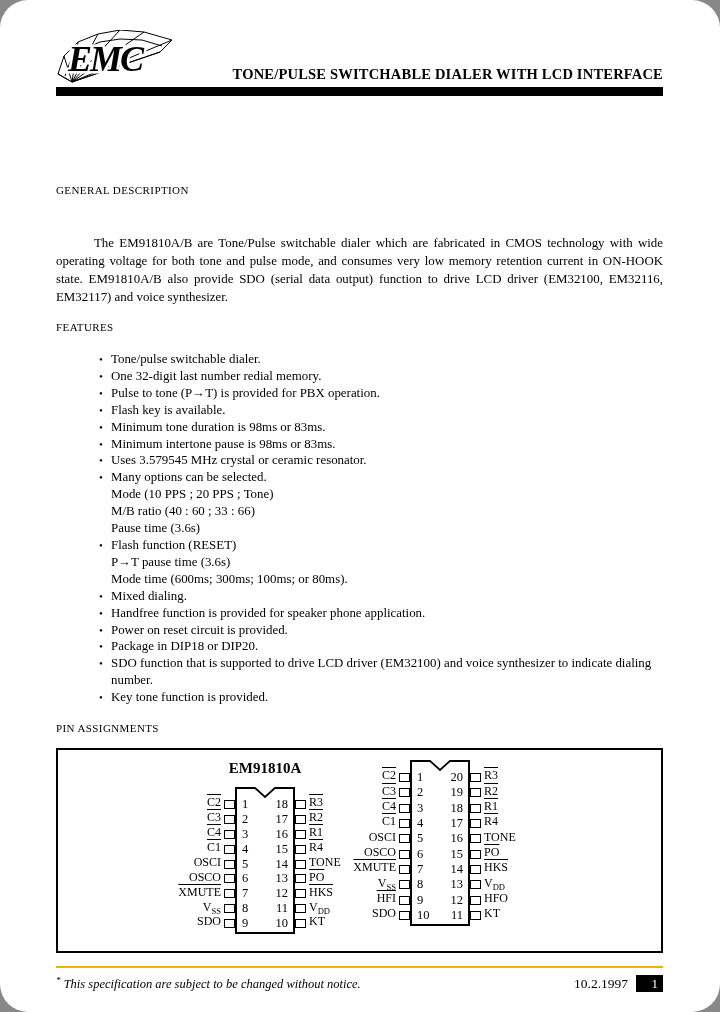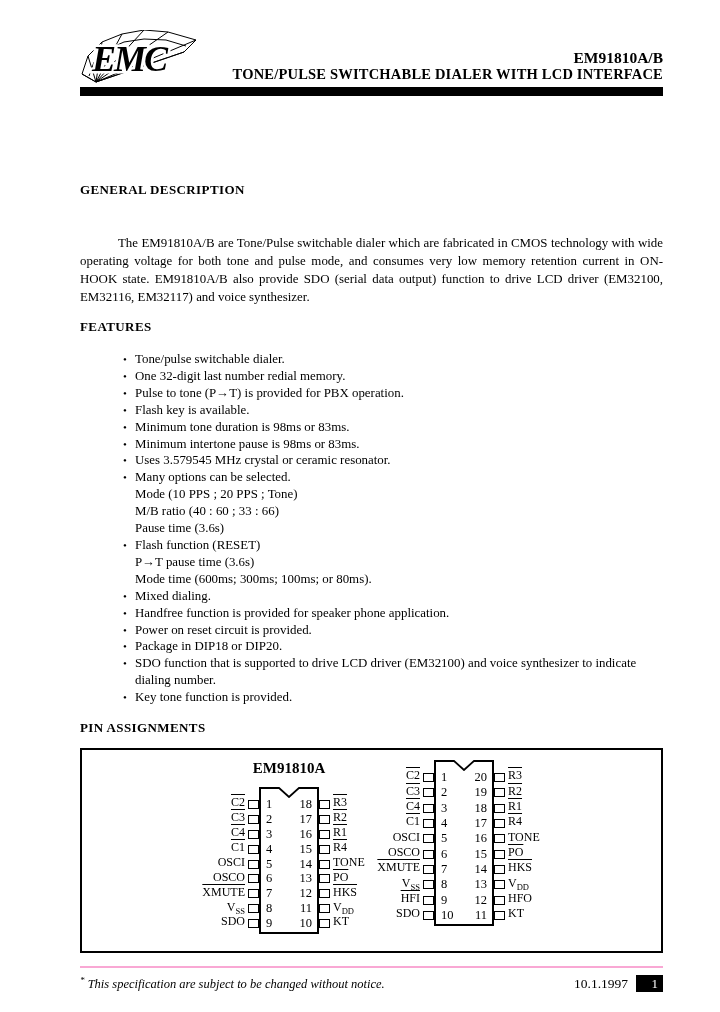--- a/index.html
+++ b/index.html
@@ -4,33 +4,34 @@
 <style>
   * { margin:0; padding:0; box-sizing:border-box; }
   html,body { background:#888; }
   .page {
     position:relative;
     width:720px; height:1012px;
     margin:0 auto;
     background:#fff;
     color:#000;
     font-family:"Liberation Serif", serif;
-    padding:28px 57px 0 80px;
+    padding:28px 57px 0 56px;
     overflow:hidden;
+    border-radius:28px;
   }
   
   .header { display:flex; justify-content:space-between; align-items:flex-end; height:56px; }
   .logo { width:118px; height:54px; flex:0 0 auto; }
   .head-titles { text-align:right; line-height:17px; padding-bottom:1px; }
   .part-no { font-weight:bold; font-size:15.5px; }
   .doc-title { font-weight:bold; font-size:14.5px; letter-spacing:0.2px; }
   .double-rule { margin-top:3px; height:2px; border-top:6px solid #000; border-bottom:3px solid #000; background:#fff; }
 
   
-  h2.sec { font-size:13px; font-weight:bold; letter-spacing:0.4px; line-height:16px; }
+  h2.sec { font-size:11px; font-weight:normal; letter-spacing:0.4px; line-height:16px; }
   .h-gd { margin-top:86px; }
   .h-ft { margin-top:13px; }
   .h-pa { margin-top:14px; }
 
   
   .gd-body {
     margin-top:36px;
     font-size:12.9px; line-height:18px;
     text-align:justify; text-indent:38px;
   }
@@ -62,21 +63,21 @@
   .lab-r { text-align:left; padding-left:3px; }
   .lab sub { font-size:8.5px; }
   .bar { text-decoration:overline; }
   .pad { width:11px; height:9px; border:1.5px solid #000; background:#fff; flex:0 0 auto; }
   .num { width:26px; font-size:12.5px; }
   .num-l { text-align:left; padding-left:7px; }
   .num-r { text-align:right; padding-right:7px; }
   .sp { flex:1; }
 
   
-  .footer { margin-top:13px; border-top:2px solid #f9a8d4; padding-top:7px;
+  .footer { margin-top:13px; border-top:2px solid #eab308; padding-top:7px;
             display:flex; justify-content:space-between; align-items:center; }
   .foot-note { font-style:italic; font-size:12.5px; }
   .foot-note sup { font-size:9px; }
   .foot-right { display:flex; align-items:center; }
   .foot-date { font-size:13.5px; }
   .page-box { margin-left:8px; width:27px; height:17px; background:#000; color:#fff;
               font-size:13px; text-align:right; padding-right:5px; line-height:17px; }
 </style>
 </head>
 <body>
@@ -94,21 +95,20 @@
         <line x1="16" y1="52" x2="42" y2="4"></line>
         <line x1="16" y1="52" x2="64" y2="0"></line>
         <line x1="16" y1="52" x2="88" y2="2"></line>
         <line x1="16" y1="52" x2="116" y2="10"></line>
         <line x1="16" y1="52" x2="104" y2="22"></line>
         <polyline points="2,44 16,52 104,22 116,10"></polyline>
       </g>
       <text x="12" y="41" font-family="Liberation Serif, serif" font-size="36" font-weight="bold" font-style="italic" fill="#000" stroke="#fff" stroke-width="5" paint-order="stroke" letter-spacing="-2">EMC</text>
     </svg>
     <div class="head-titles">
-      <div class="part-no">EM91810A/B</div>
       <div class="doc-title">TONE/PULSE SWITCHABLE DIALER WITH LCD INTERFACE</div>
     </div>
   </div>
   <div class="double-rule"></div>
 
   <h2 class="sec h-gd">GENERAL DESCRIPTION</h2>
   <p class="gd-body">The EM91810A/B are Tone/Pulse switchable dialer which are fabricated in CMOS technology with wide operating voltage for both tone and pulse mode, and consumes very low memory retention current in ON-HOOK state. EM91810A/B also provide SDO (serial data output) function to drive LCD driver (EM32100, EM32116, EM32117) and voice synthesizer.</p>
 
   <h2 class="sec h-ft">FEATURES</h2>
   <div class="feat-list">
@@ -397,18 +397,18 @@
     </div>
 
   </div>
 
   <div class="footer">
     <div class="foot-note">
       <sup>*</sup>
       <span>This specification are subject to be changed without notice.</span>
     </div>
     <div class="foot-right">
-      <span class="foot-date">10.1.1997</span>
+      <span class="foot-date">10.2.1997</span>
       <span class="page-box">1</span>
     </div>
   </div>
 
 </div>
 
 </body></html>

